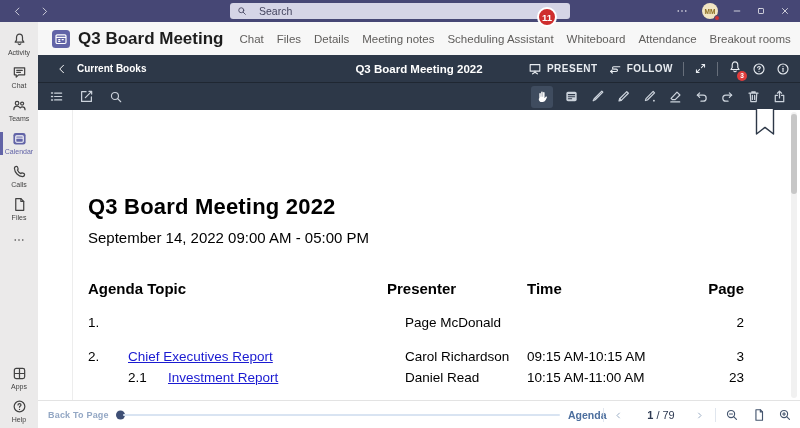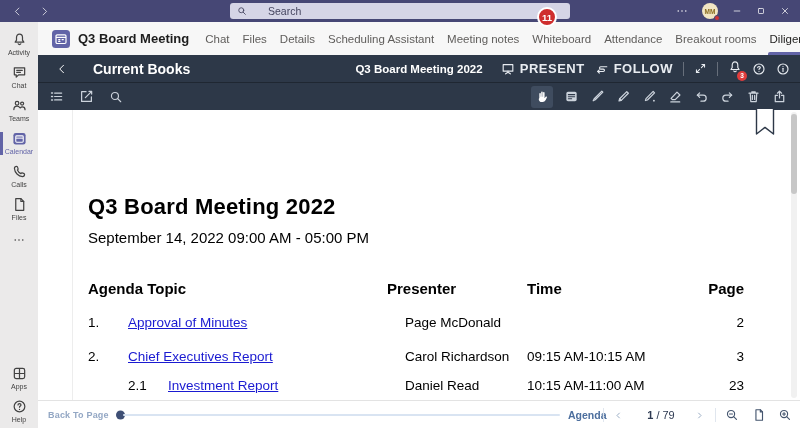--- a/index.html
+++ b/index.html
@@ -8,34 +8,34 @@
        font-family:"Liberation Sans",sans-serif;-webkit-font-smoothing:antialiased;}
   .ic{display:inline-flex;align-items:center;justify-content:center;flex:none;}
   .ic svg{width:100%;height:100%;display:block;}.i10{width:10px;height:10px}.i11{width:11px;height:11px}
   .i12{width:12px;height:12px}.i13{width:13px;height:13px}.i14{width:14px;height:14px}
   .i15{width:15px;height:15px}.i18{width:18px;height:18px}
 
   
   .titlebar{position:absolute;top:0;left:0;right:0;height:22px;background:#464775;color:#fff;}
   .tb-nav{position:absolute;left:12px;top:0;height:22px;display:flex;align-items:center;gap:16px;color:rgba(255,255,255,.8);}
   .search{position:absolute;left:230px;top:3px;width:340px;height:16px;background:#d5d5e6;border-radius:3px;
-          display:flex;align-items:center;gap:21px;padding:0 7px;color:#3a3a55;}
+          display:flex;align-items:center;gap:12px;padding:0 7px;color:#3a3a55;}
   .search input{border:none;outline:none;background:transparent;font:10.5px "Liberation Sans",sans-serif;
           color:#33334d;width:100%;padding:0;}
   .search input::placeholder{color:#45455f;opacity:1;}
   .tb-right{position:absolute;right:10px;top:0;height:22px;display:flex;align-items:center;gap:14px;color:rgba(255,255,255,.9);}
   .avatar{position:relative;width:16px;height:16px;border-radius:50%;background:#f2e6c4;color:#8a6d22;
           font-size:6.5px;font-weight:bold;display:flex;align-items:center;justify-content:center;}
   .presence{position:absolute;right:-2px;bottom:-2px;width:6px;height:6px;border-radius:50%;
           background:#d13438;border:1.5px solid #464775;}
 
   
   .tabbar{position:absolute;top:22px;left:38px;right:0;height:33px;background:#f7f7f7;
           display:flex;align-items:center;padding-left:14px;}
-  .meet-title{font-size:13px;font-weight:bold;color:#1d1d1d;margin:0 16px 0 8px;white-space:nowrap;}
+  .meet-title{font-size:17px;font-weight:bold;color:#1d1d1d;margin:0 16px 0 8px;white-space:nowrap;}
   .tabs{display:flex;align-items:center;height:33px;gap:13px;}
   .tab{position:relative;height:33px;display:flex;align-items:center;font-size:11.5px;color:#5f5d5b;
        white-space:nowrap;cursor:default;}
   .tab.active{color:#252423;}
   .tab.active::after{content:'';position:absolute;left:-2px;right:-2px;bottom:0;height:3px;
        background:#6264a7;border-radius:2px 2px 0 0;}
   .badge-11{position:absolute;left:537px;top:7px;width:20px;height:20px;border-radius:50%;z-index:30;
        background:#cf2e2e;border:2px solid #fff;color:#fff;font-size:9.5px;font-weight:bold;
        display:flex;align-items:center;justify-content:center;}
 
@@ -47,26 +47,26 @@
   .rail-item .lbl{font-size:7px;line-height:7px;}
   .rail-item.active{color:#6264a7;}
   .rail-item.active::before{content:'';position:absolute;left:0;top:5px;bottom:5px;width:3px;background:#6264a7;}
   .rail-spacer{flex:1;}
   .rail-dots{color:#424242;padding:6px 0;}
 
   
   .main{position:absolute;top:55px;left:38px;right:0;bottom:0;}
   .vheader{position:absolute;top:0;left:0;right:0;height:27px;background:#2d3848;color:#fff;}
   .vback{position:absolute;left:18px;top:0;height:27px;display:flex;align-items:center;gap:9px;}
-  .vback .t{font-size:14px;font-weight:bold;margin-left:16px;}
+  .vback .t{font-size:10px;font-weight:bold;}
   .vtitle{position:absolute;left:0;right:0;top:0;height:27px;display:flex;align-items:center;
        justify-content:center;font-size:11.5px;font-weight:bold;pointer-events:none;}
   .vright{position:absolute;right:10px;top:0;height:27px;display:flex;align-items:center;gap:10px;color:#e8ecf1;}
   .vgrp{display:flex;align-items:center;gap:5px;}
-  .vgrp .t{font-size:13px;font-weight:bold;letter-spacing:.5px;}
+  .vgrp .t{font-size:10px;font-weight:bold;letter-spacing:.5px;}
   .vdiv{width:1px;height:14px;background:rgba(255,255,255,.28);}
   .bellwrap{position:relative;}
   .bell-badge{position:absolute;right:-5px;bottom:-3px;width:10px;height:10px;border-radius:50%;
        background:#e03c3c;color:#fff;font-size:6.5px;font-weight:bold;display:flex;align-items:center;justify-content:center;}
 
   .vtoolbar{position:absolute;top:27px;left:0;right:0;height:28px;background:#2d3848;
        border-top:1px solid rgba(0,0,0,.3);display:flex;align-items:center;color:#ccd3dc;}
   .tool-left{display:flex;align-items:center;gap:15px;padding-left:11px;}
   .tool-right{margin-left:auto;display:flex;align-items:center;gap:11px;padding-right:13px;}
   .tool-sel{width:22px;height:22px;background:#3f4c5f;border-radius:3px;display:flex;
@@ -80,21 +80,21 @@
   .scroll-thumb{position:absolute;right:3px;top:4px;width:6px;height:80px;background:#c7c7c7;border-radius:3px;}
   .doc-title{position:absolute;left:50px;top:84px;font-size:22px;font-weight:bold;letter-spacing:.2px;}
   .doc-sub{position:absolute;left:50px;top:119px;font-size:15px;}
   .th{position:absolute;top:170px;font-size:15px;font-weight:bold;}
   .cell{position:absolute;font-size:13.5px;white-space:nowrap;}
   .c-num{left:50px;} .c-num.ind{left:90px;}
   .c-topic{left:90px;} .c-topic.ind{left:130px;}
   .c-pres{left:367px;} .c-time{left:489px;}
   .c-page{left:630px;width:76px;text-align:right;}
   .h-topic{left:50px;} .h-pres{left:349px;} .h-time{left:489px;} .h-page{left:630px;width:76px;text-align:right;}
-  .r0{top:205px;} .r1{top:239px;} .r2{top:268px;}
+  .r0{top:205px;} .r1{top:239px;} .r2{top:260px;}
   a.doclink{color:#1a1ad1;text-decoration:underline;}
 
   
   .footer{position:absolute;left:0;right:0;bottom:0;height:28px;background:#fff;border-top:1px solid #e3e3e3;}
   .f-back{position:absolute;left:10px;top:0;height:28px;display:flex;align-items:center;
        font-size:9px;font-weight:bold;color:#93a7c4;letter-spacing:.2px;}
   .slider-dot{position:absolute;left:78px;top:50%;transform:translateY(-50%);width:9px;height:9px;
        border-radius:50%;background:#3e4f75;}
   .slider-track{position:absolute;left:85px;top:50%;transform:translateY(-50%);width:437px;height:2px;
        background:#d9e4f2;border-radius:1px;}
@@ -171,22 +171,22 @@
           <rect x="4" y="4.8" width="10" height="8.7" rx="1.2" fill="none" stroke="#fff" stroke-width="1.2"></rect>
           <path d="M4 7.4h10" stroke="#fff" stroke-width="1.2"></path>
           <path d="M6.7 9.6h1.2M10.1 9.6h1.2M6.7 11.4h1.2" stroke="#fff" stroke-width="1.2" stroke-linecap="round"></path>
         </svg>
       </span>
     <span class="meet-title">Q3 Board Meeting</span>
     <div class="tabs">
       <span class="tab">Chat</span>
       <span class="tab">Files</span>
       <span class="tab">Details</span>
+      <span class="tab">Meeting notes</span>
       <span class="tab">Scheduling Assistant</span>
-      <span class="tab">Meeting notes</span>
       <span class="tab">Whiteboard</span>
       <span class="tab">Attendance</span>
       <span class="tab">Breakout rooms</span>
       <span class="tab active">Diligent</span>
 
     </div>
 
   </div>
   <div class="badge-11">11</div>
 
@@ -439,21 +439,20 @@
 
       <div class="doc-title">Q3 Board Meeting 2022</div>
       <div class="doc-sub">September 14, 2022 09:00 AM - 05:00 PM</div>
 
       <div class="th h-topic">Agenda Topic</div>
       <div class="th h-pres">Presenter</div>
       <div class="th h-time">Time</div>
       <div class="th h-page">Page</div>
 
       <div class="cell c-num r0">1.</div>
-      <div class="cell c-topic r0"><a class="doclink" href="#">Approval of Minutes</a></div>
       <div class="cell c-pres r0">Page McDonald</div>
       <div class="cell c-page r0">2</div>
 
       <div class="cell c-num r1">2.</div>
       <div class="cell c-topic r1"><a class="doclink" href="#">Chief Executives Report</a></div>
       <div class="cell c-pres r1">Carol Richardson</div>
       <div class="cell c-time r1">09:15 AM-10:15 AM</div>
       <div class="cell c-page r1">3</div>
 
       <div class="cell c-num ind r2">2.1</div>

